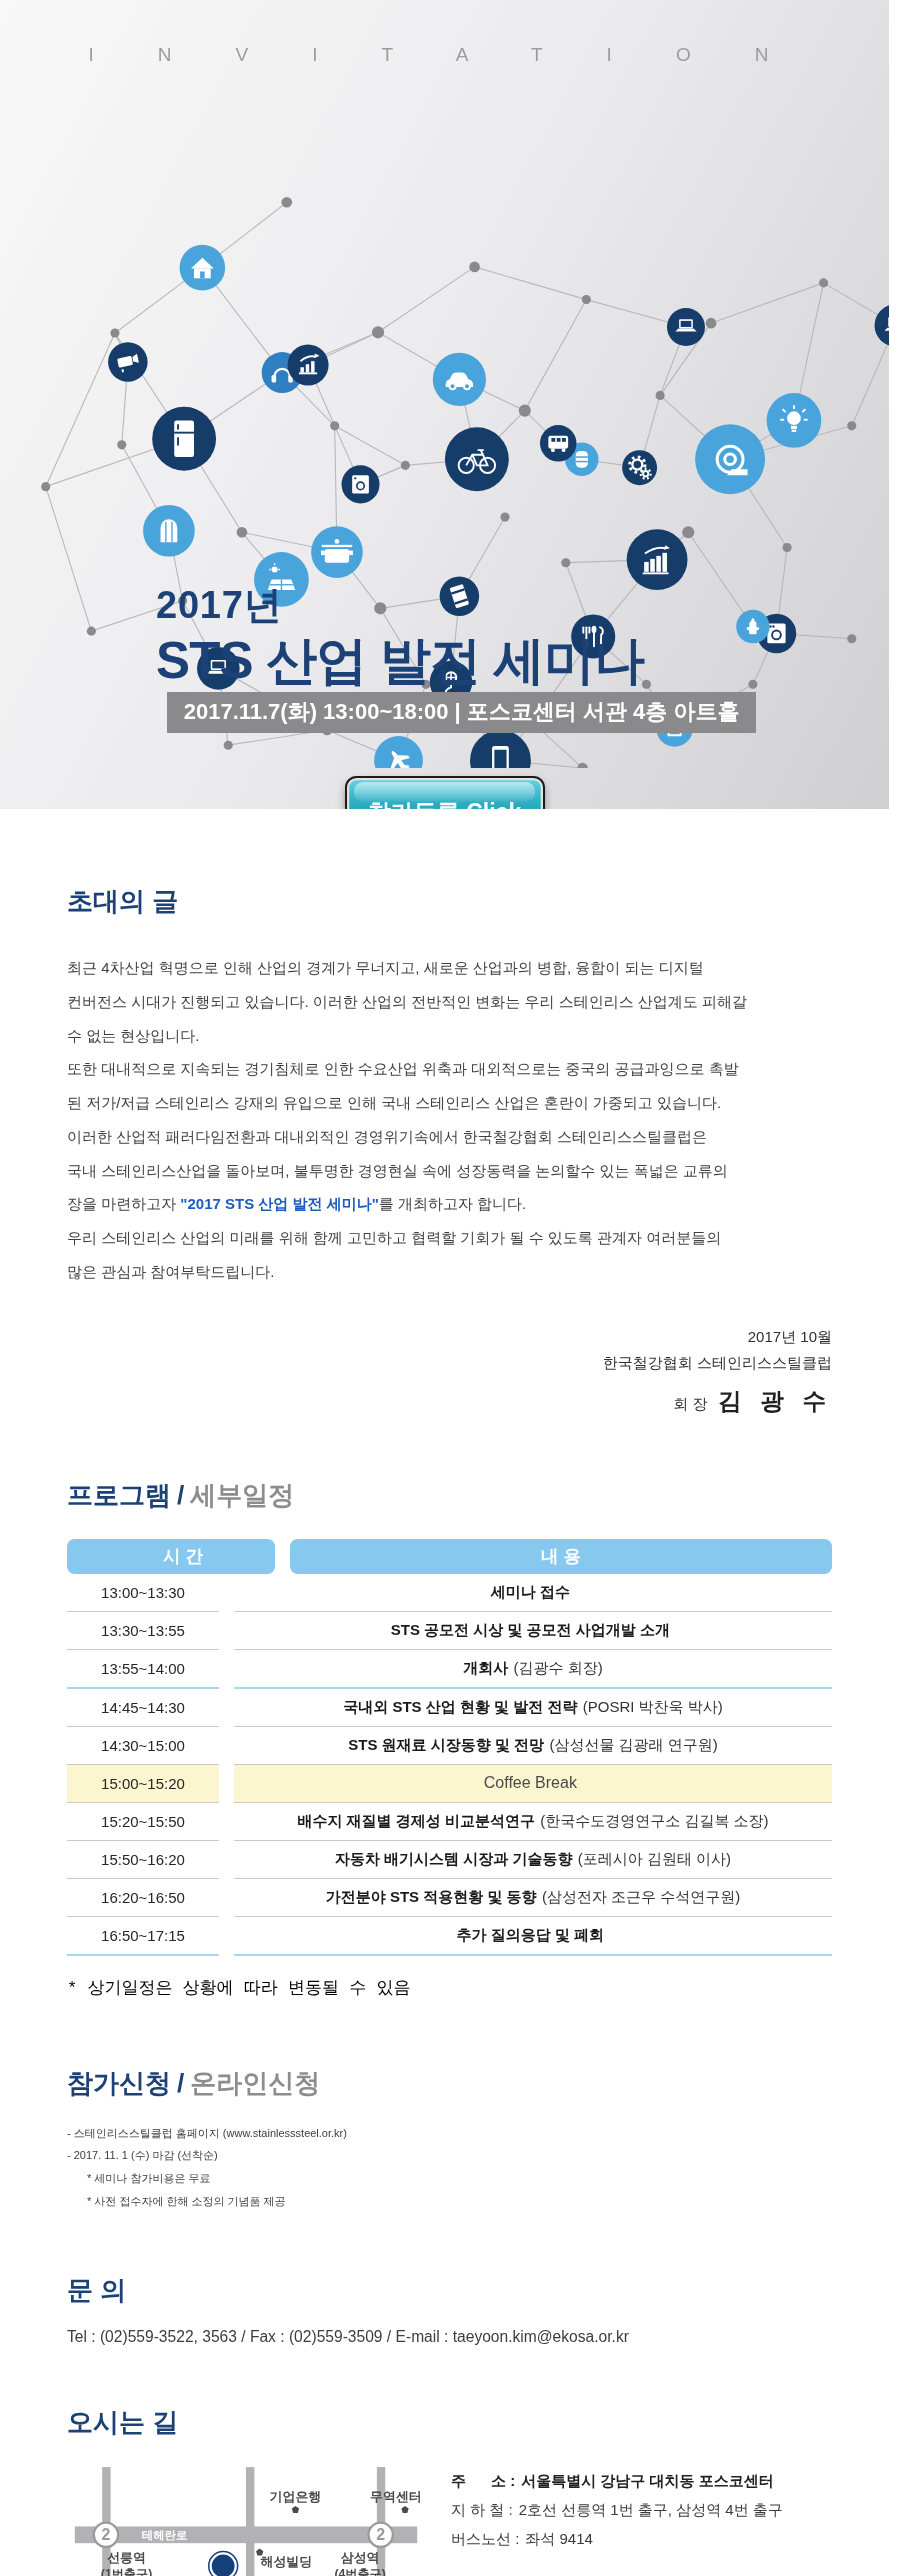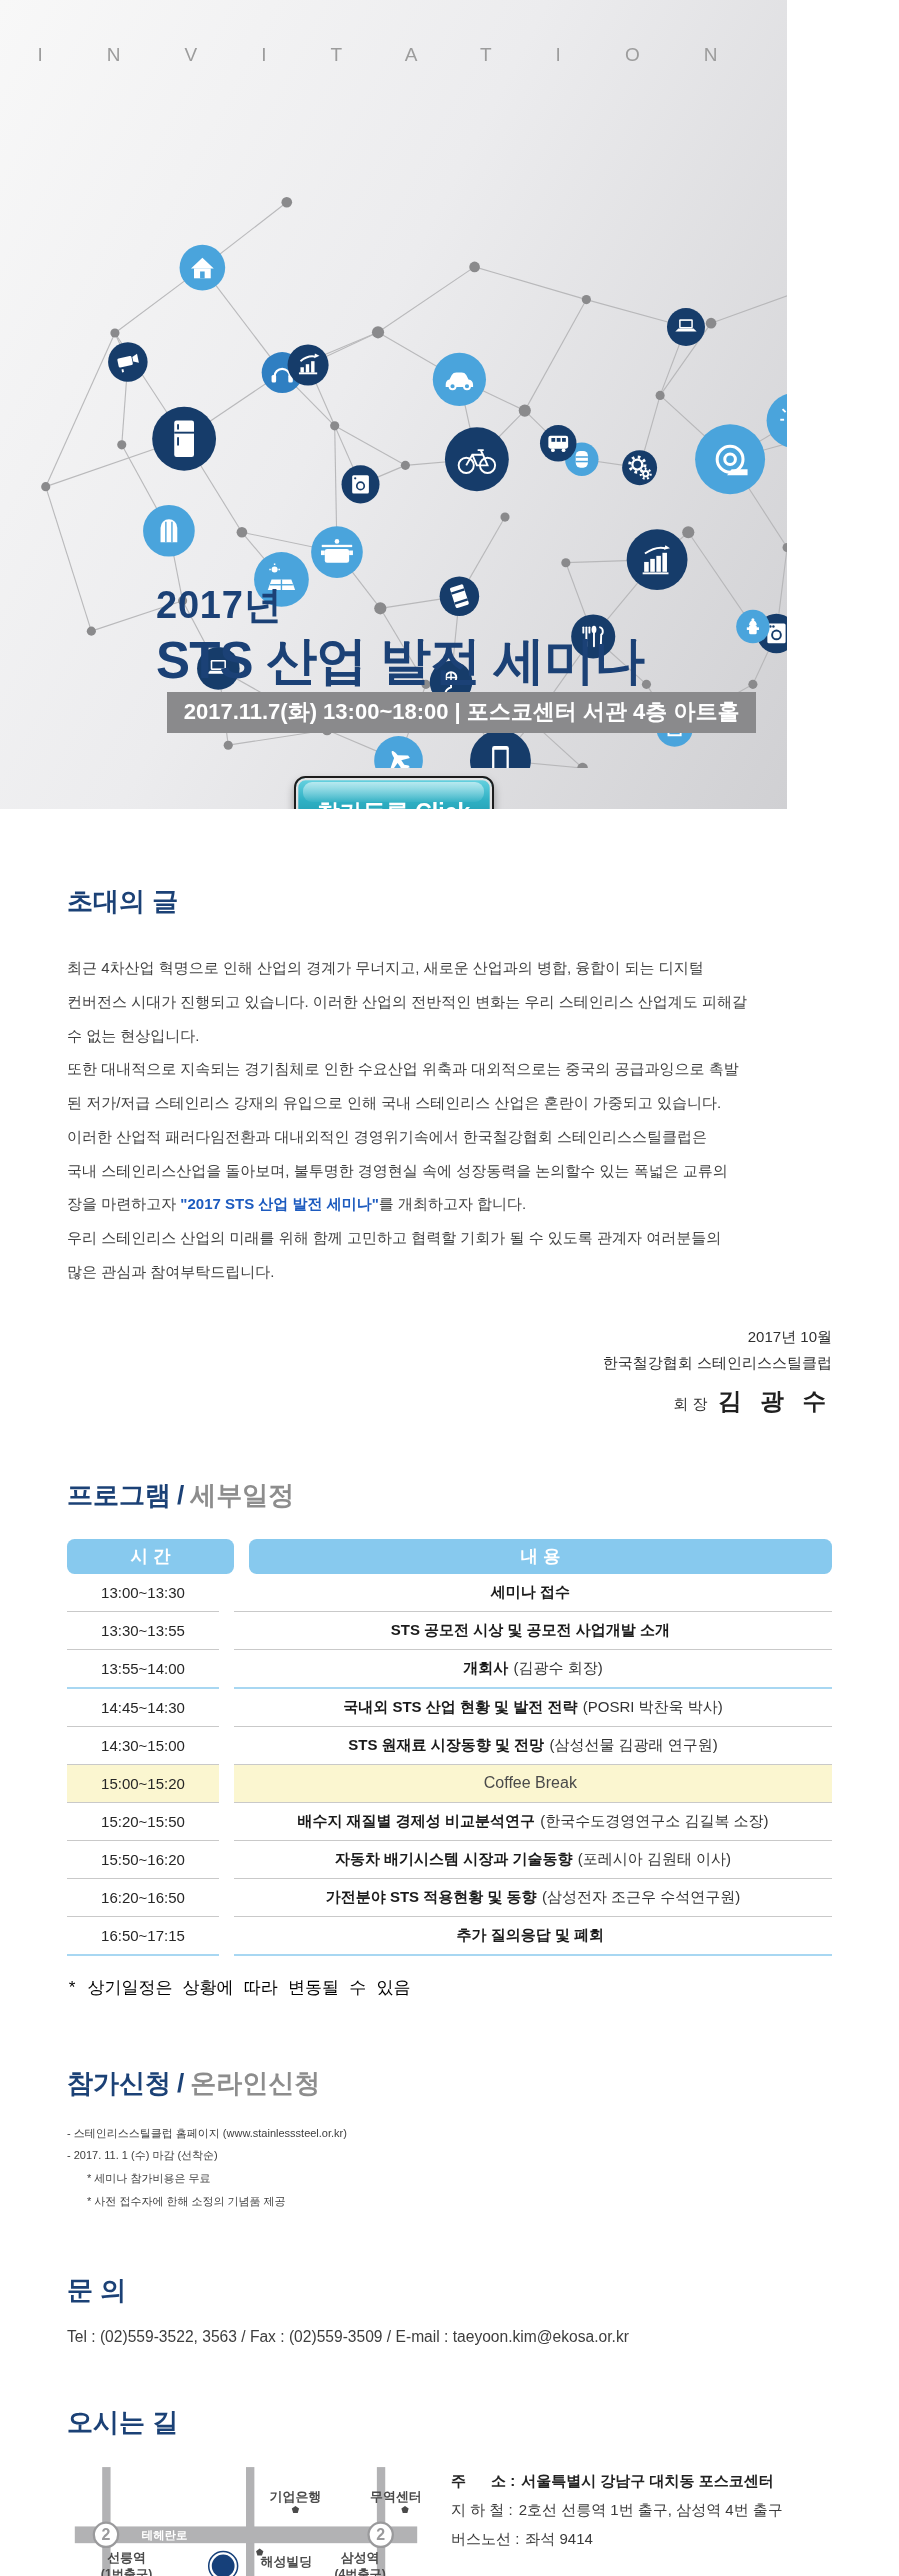--- a/index.html
+++ b/index.html
@@ -1,18 +1,18 @@
 <!DOCTYPE html>
 <html style="font-size:12px"><head>
 <meta charset="utf-8">
 <style>
   html,body{margin:0;padding:0;background:#fff;}
   body{width:899px;font-family:"Liberation Sans","DejaVu Sans",sans-serif;color:#3d3d3d;}
   
-  .hero{position:relative;width:787px;height:809px;overflow:hidden;
+  .hero{position:relative;width:889px;height:809px;overflow:hidden;
         background:linear-gradient(118deg,#f8f8f8 0%,#ececee 45%,#d0d0d3 100%);}
   .invitation{position:absolute;top:44px;left:0;width:100%;text-align:center;
         color:#9c9c9c;font-size:19px;font-weight:400;letter-spacing:64px;text-indent:32px;}
   .net{position:absolute;left:0;top:0;}
   .title-block{position:absolute;left:156px;top:580px;}
   .year{color:#1b4176;font-size:38px;font-weight:bold;letter-spacing:0.8px;}
   .main-title{color:#1b4176;font-size:51px;font-weight:bold;letter-spacing:-0.8px;margin-top:3px;line-height:1.05;}
   .date-bar{position:absolute;left:167px;top:692px;background:#8a8a8c;color:#fff;
         font-size:22px;font-weight:bold;padding:5.3px 16.7px;white-space:nowrap;}
   .register-btn{position:absolute;left:50%;transform:translateX(-50%);top:776px;
@@ -35,21 +35,21 @@
   .signoff{text-align:right;margin-top:35px;color:#2f2f2f;font-size:15px;line-height:1.75;}
   .signoff .name-row{margin-top:4.6px;}
   .signoff .role{font-size:15px;margin-right:10.7px;}
   .signoff .name{font-size:23.6px;font-weight:bold;letter-spacing:6px;color:#1f1f1f;}
   
   .prog-head{margin-top:56px;}
   .ptable{margin-top:26px;}
   .prow{display:flex;gap:15px;}
   .pth{background:#87c9ee;border-radius:7.6px;color:#fff;font-size:17.5px;font-weight:bold;
        height:35px;line-height:35px;text-align:center;}
-  .t-col{width:167px;flex:none;}
+  .t-col{width:184px;flex:none;padding-left:24px;}
   .c-col{flex:1;}
   .pr{display:flex;gap:15px;}
   .pr .cell{height:37px;display:flex;align-items:center;justify-content:center;font-size:15px;}
   .pr .time{width:152px;flex:none;color:#262626;}
   .pr .cont{flex:1;color:#1a1a1a;}
   .pr .cont .tt{font-weight:bold;}
   .pr .cont .sp{font-weight:normal;color:#333;margin-left:5.3px;}
   .pr.sep-gray .cell{border-bottom:1.5px solid #c9c9c9;}
   .pr.sep-blue .cell{border-bottom:2.3px solid #a8d7f2;}
   .pr.coffee .cell{background:#fbf6d0;}

